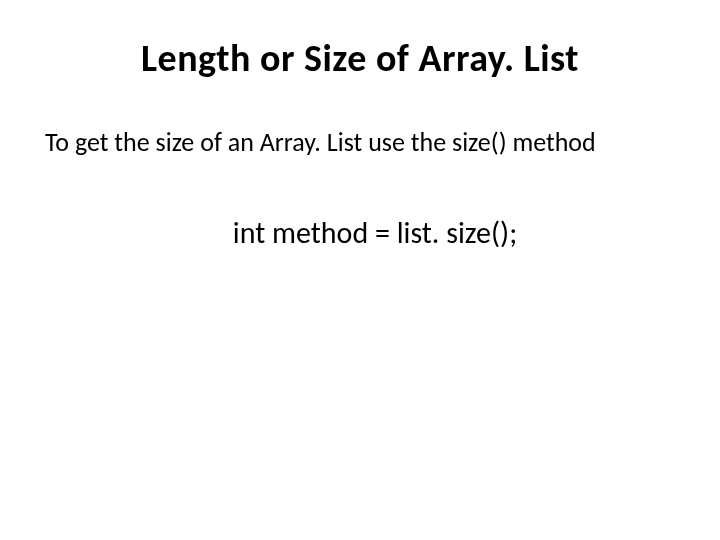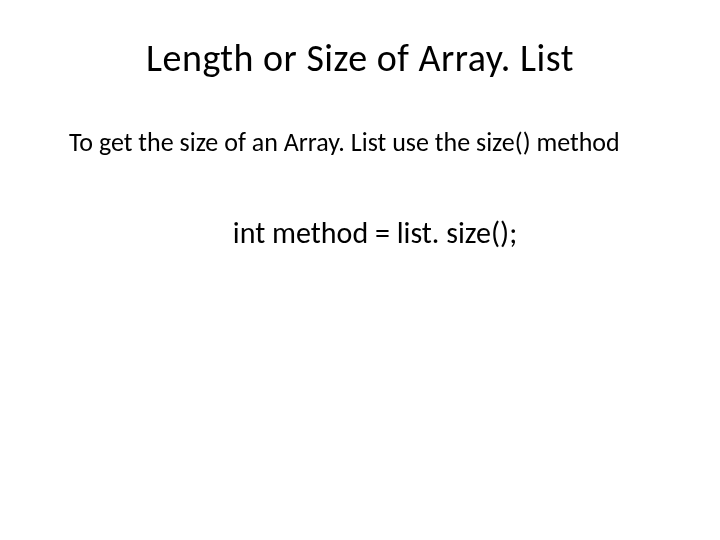--- a/index.html
+++ b/index.html
@@ -16,33 +16,32 @@
       position: relative;
       overflow: hidden;
     }
     .slide {
       width: 100%;
       height: 100%;
       padding: 30px 40px;
     }
     .title {
       font-size: 38px;
-      font-weight: 400;
+      font-weight: 700;
       text-align: center;
       margin-top: 5px;
       margin-bottom: 45px;
       letter-spacing: 0.5px;
     }
     .body-text {
       font-size: 26px;
       font-weight: 400;
       line-height: 1.25;
       margin-bottom: 55px;
       padding: 0 5px;
-      margin-left: 24px;
     }
     .code-line {
       font-size: 30px;
       font-weight: 400;
       text-align: center;
       padding-left: 30px;
     }
   </style>
 </head>
 <body>

